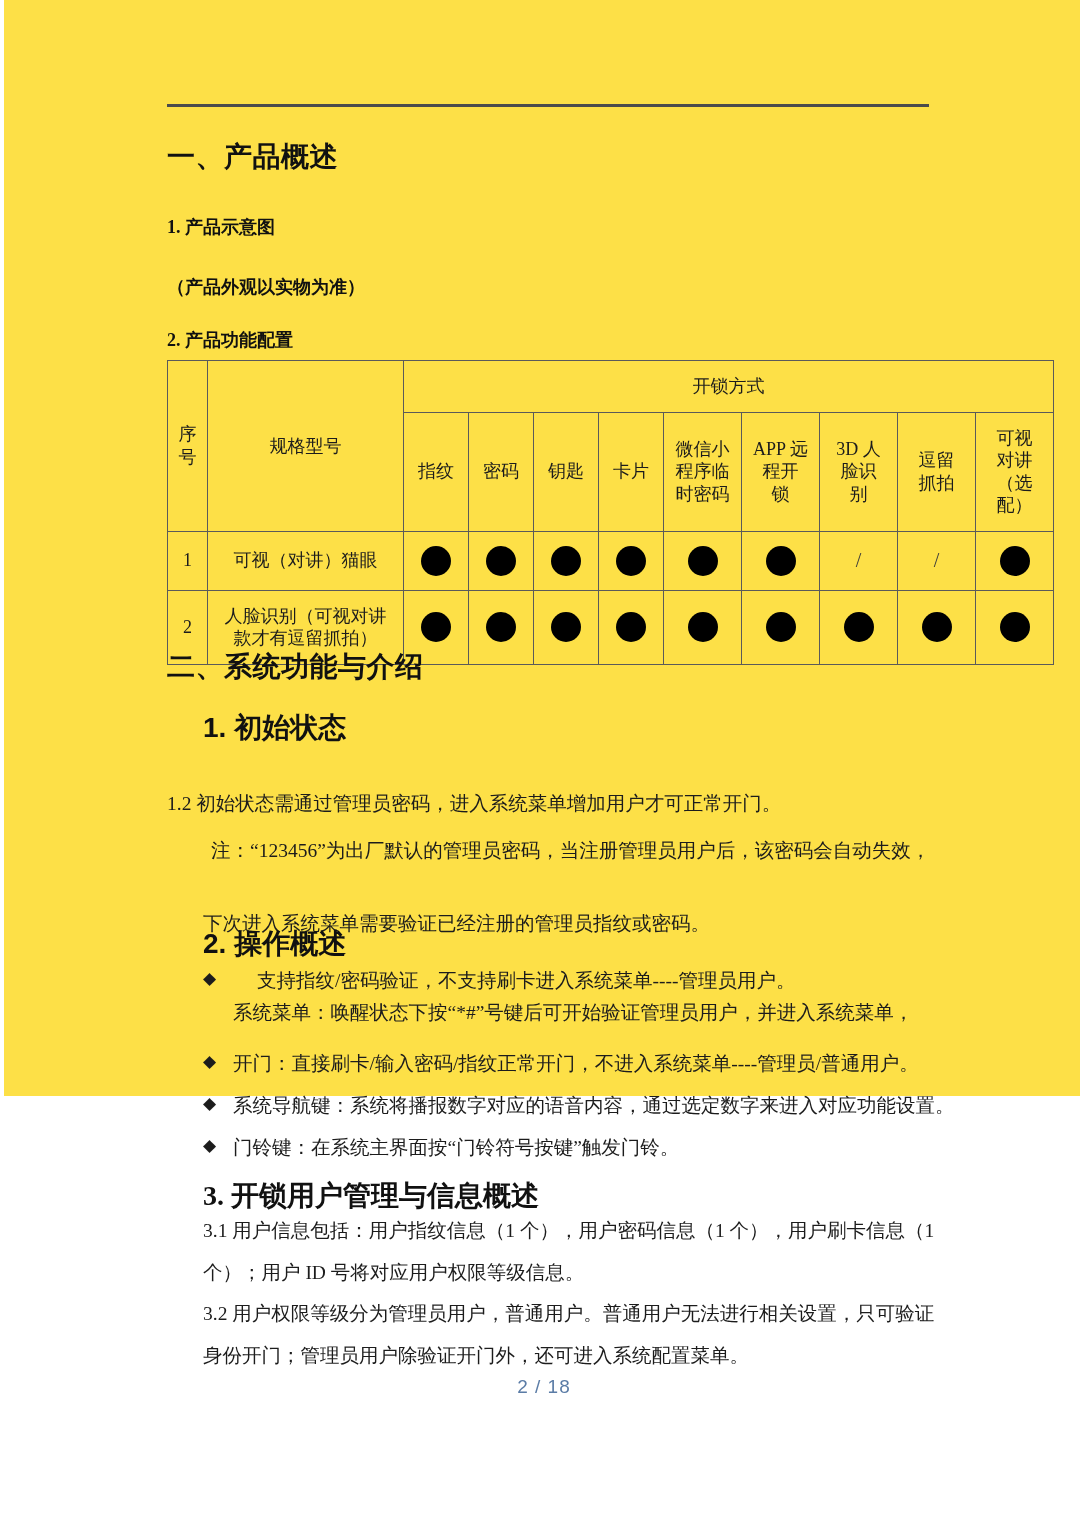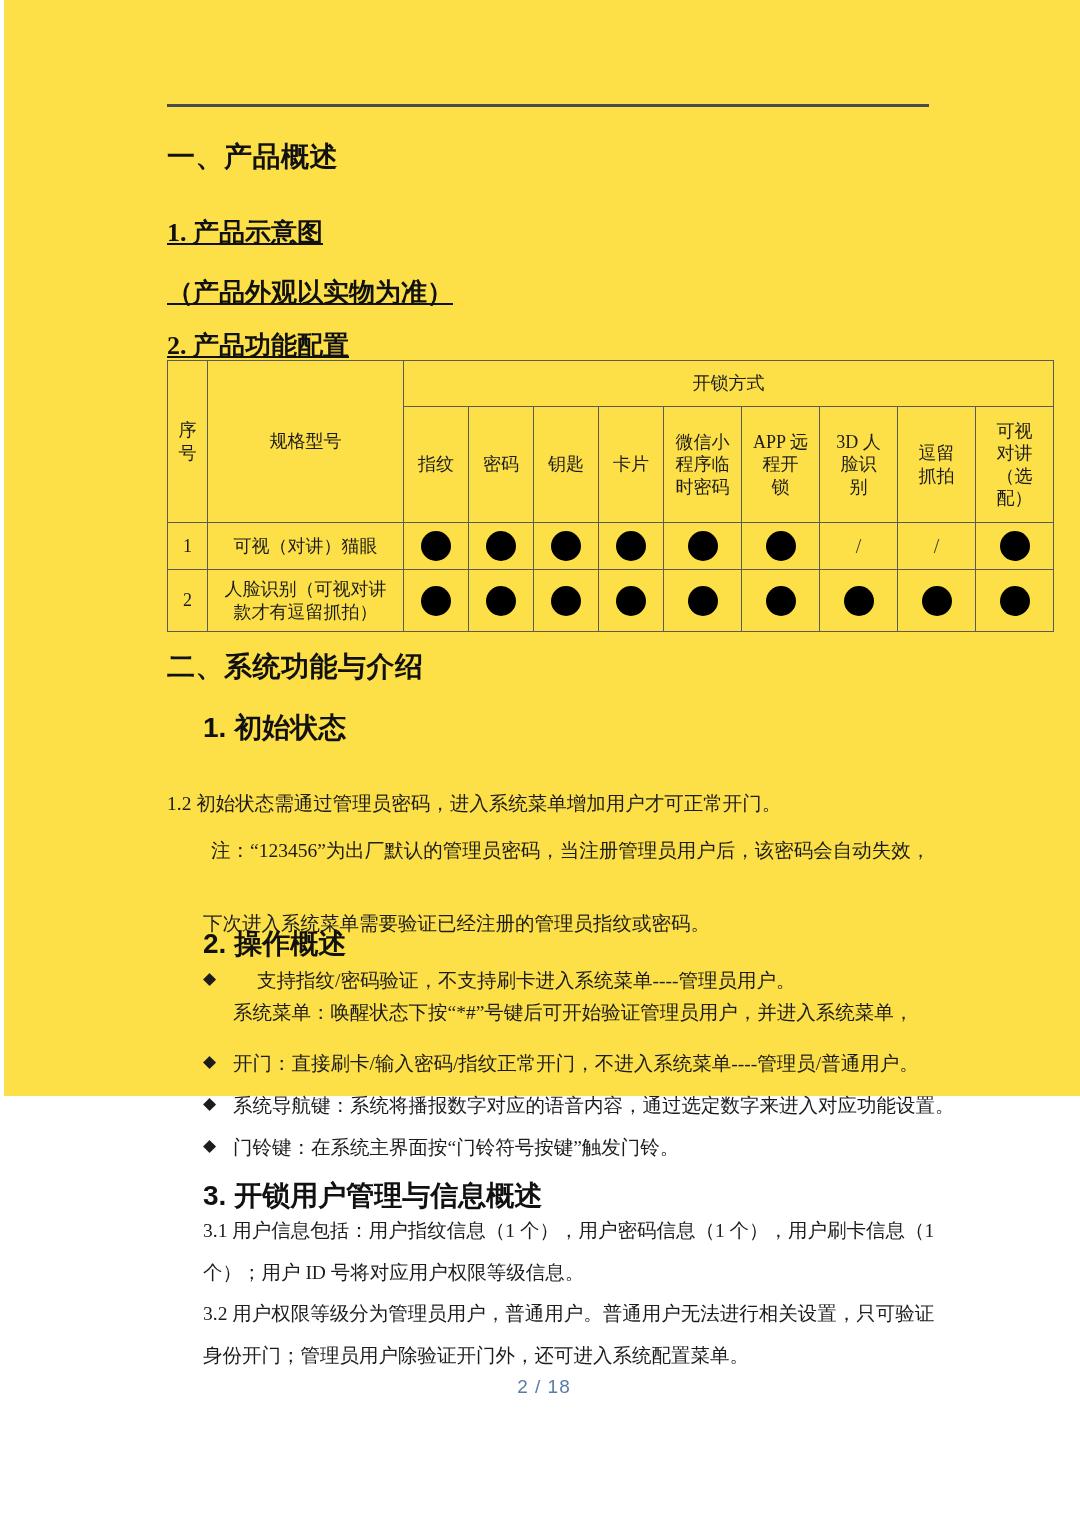--- a/index.html
+++ b/index.html
@@ -37,23 +37,22 @@
   .h1 {
     font-family: "Liberation Sans", "DejaVu Sans", sans-serif;
     font-weight: bold;
     font-size: 28px;
     letter-spacing: 0.5px;
     color: #111;
   }
   .h3-num {
     font-family: "Liberation Serif", "DejaVu Serif", serif;
     font-weight: bold;
-    font-size: 26px;
+    font-size: 18px;
     color: #111;
-    text-decoration: underline;
   }
   .h3-sub {
     font-family: "Liberation Sans", "DejaVu Sans", sans-serif;
     font-weight: bold;
     font-size: 28px;
     color: #111;
   }
   .para {
     font-size: 19.5px;
     line-height: 1.15;
@@ -88,21 +87,21 @@
     table-layout: fixed;
     font-family: "Liberation Serif", "DejaVu Serif", serif;
     font-size: 18px;
     color: #1c1c1c;
   }
   table.cfg td, table.cfg th {
     border: 1px solid #5a5a5a;
     text-align: center;
     vertical-align: middle;
     font-weight: normal;
-    padding: 8px 1px;
+    padding: 14px 1px;
     line-height: 1.25;
   }
   .col-seq  { width: 40px; }
   .col-spec { width: 196px; }
   .col-u    { width: 65px; }
   .col-u2   { width: 78px; }
   .cell-spec { text-align: center; padding-left: 4px; padding-right: 4px; }
   .dot {
     display: inline-block;
     width: 30px;
@@ -276,21 +275,21 @@
   <div class="abs bullet-row" style="left:199px; top:1090px; width:770px;">
     <div class="bullet-mark">◆</div>
     <div class="bullet-text">系统导航键：系统将播报数字对应的语音内容，通过选定数字来进入对应功能设置。</div>
   </div>
 
   <div class="abs bullet-row" style="left:199px; top:1132px; width:758px;">
     <div class="bullet-mark">◆</div>
     <div class="bullet-text">门铃键：在系统主界面按“门铃符号按键”触发门铃。</div>
   </div>
 
-  <div class="abs h3-sub" style="left:199px; top:1177px;">3. 开锁用户管理与信息概述</div>
+  <div class="abs h3-sub" style="left:199px; top:1177px;font-family:Liberation Serif, serif;">3. 开锁用户管理与信息概述</div>
 
   <div class="abs para" style="left:199px; top:1220px; width:760px;">3.1 用户信息包括：用户指纹信息（1 个），用户密码信息（1 个），用户刷卡信息（1</div>
   <div class="abs para" style="left:199px; top:1262px; width:760px;">个）；用户 ID 号将对应用户权限等级信息。</div>
 
   <div class="abs para" style="left:199px; top:1303px; width:760px;">3.2 用户权限等级分为管理员用户，普通用户。普通用户无法进行相关设置，只可验证</div>
   <div class="abs para" style="left:199px; top:1345px; width:760px;">身份开门；管理员用户除验证开门外，还可进入系统配置菜单。</div>
 
   <div class="pagenum">2 / 18</div>
 
 </div>

